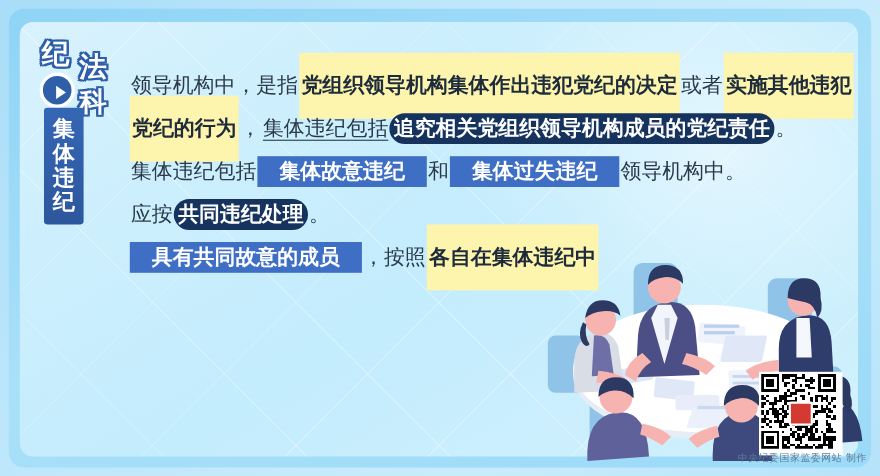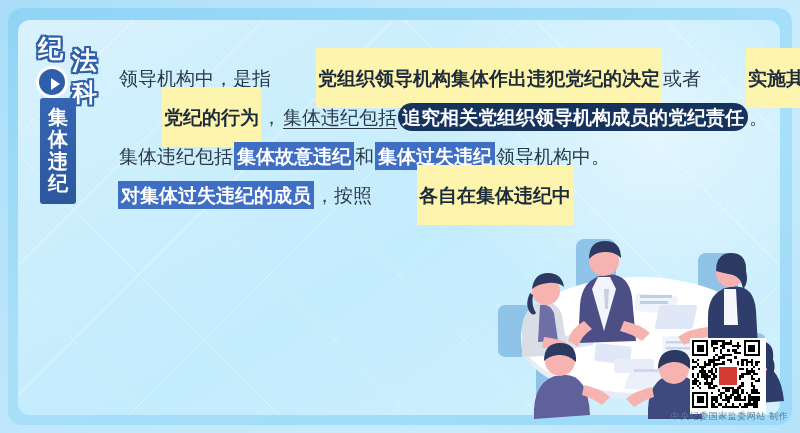--- a/index.html
+++ b/index.html
@@ -76,22 +76,22 @@
   .content{
     position:absolute;left:118px;top:68px;width:600px;
   }
   .line{
     font-family:"DejaVu Sans","Liberation Sans",sans-serif;
     font-size:19px;line-height:20px;color:#2b3a4a;white-space:nowrap;
     margin-bottom:19px;
   }
   .line.tight{margin-bottom:14px;}
   .seg{padding:2px 1px;}
-  .hl-yellow{background:#fdf4ad;color:#1d2b3a;font-weight:700;padding:19px 2px;margin-left:44px;}
-  .hl-blue{background:#3f6fc4;color:#ffffff;font-weight:700;padding:3px 3px;}
+  .hl-yellow{background:#fdf4ad;color:#1d2b3a;font-weight:700;padding:19px 2px;}
+  .hl-blue{background:#3f6fc4;color:#ffffff;font-weight:700;padding:3px 20px;}
   .hl-navy{background:#16335e;color:#ffffff;font-weight:700;padding:3px 4px;border-radius:14px;}
   .underline{text-decoration:underline;text-underline-offset:4px;text-decoration-thickness:1px;}
 
   
   .illus{position:absolute;right:6px;bottom:14px;width:310px;height:210px;}
   
   .qr{
     position:absolute;left:690px;top:338px;width:72px;height:72px;background:#ffffff;padding:2px;
   }
   .qr svg{display:block;}
@@ -130,21 +130,22 @@
     <span>集</span>
     <span>体</span>
     <span>违</span>
     <span>纪</span>
   </div>
 
   <div class="content" id="body-text">
       <div class="line"><span class="seg">领导机构中，是指</span><span class="seg hl-yellow">党组织领导机构集体作出违犯党纪的决定</span><span class="seg">或者</span><span class="seg hl-yellow">实施其他违犯</span></div>
       <div class="line"><span class="seg hl-yellow">党纪的行为</span><span class="seg">，</span><span class="seg underline">集体违纪包括</span><span class="seg hl-navy">追究相关党组织领导机构成员的党纪责任</span><span class="seg">。</span></div>
       <div class="line"><span class="seg">集体违纪包括</span><span class="seg hl-blue">集体故意违纪</span><span class="seg">和</span><span class="seg hl-blue">集体过失违纪</span><span class="seg">领导机构中。</span></div>
-      <div class="line tight"><span class="seg hl-blue">对集体过失违纪的成员</span><span class="seg">，按照</span><span class="seg hl-yellow">各自在集体违纪中</span></div>
+      <div class="line"><span class="seg">应按</span><span class="seg hl-navy">共同违纪处理</span><span class="seg">。</span></div>
+      <div class="line tight"><span class="seg hl-blue">具有共同故意的成员</span><span class="seg">，按照</span><span class="seg hl-yellow">各自在集体违纪中</span></div>
     </div>
 
   <div class="illus">
     <svg viewBox="0 0 310 210" width="310" height="210">
 
       <rect x="14" y="96" width="34" height="52" rx="7" fill="#8fc4e8"></rect>
       <rect x="92" y="30" width="40" height="54" rx="8" fill="#8fc4e8"></rect>
       <rect x="214" y="44" width="40" height="56" rx="8" fill="#8fc4e8"></rect>
       <rect x="242" y="124" width="40" height="56" rx="8" fill="#8fc4e8"></rect>
       <rect x="52" y="152" width="40" height="52" rx="8" fill="#8fc4e8"></rect>

